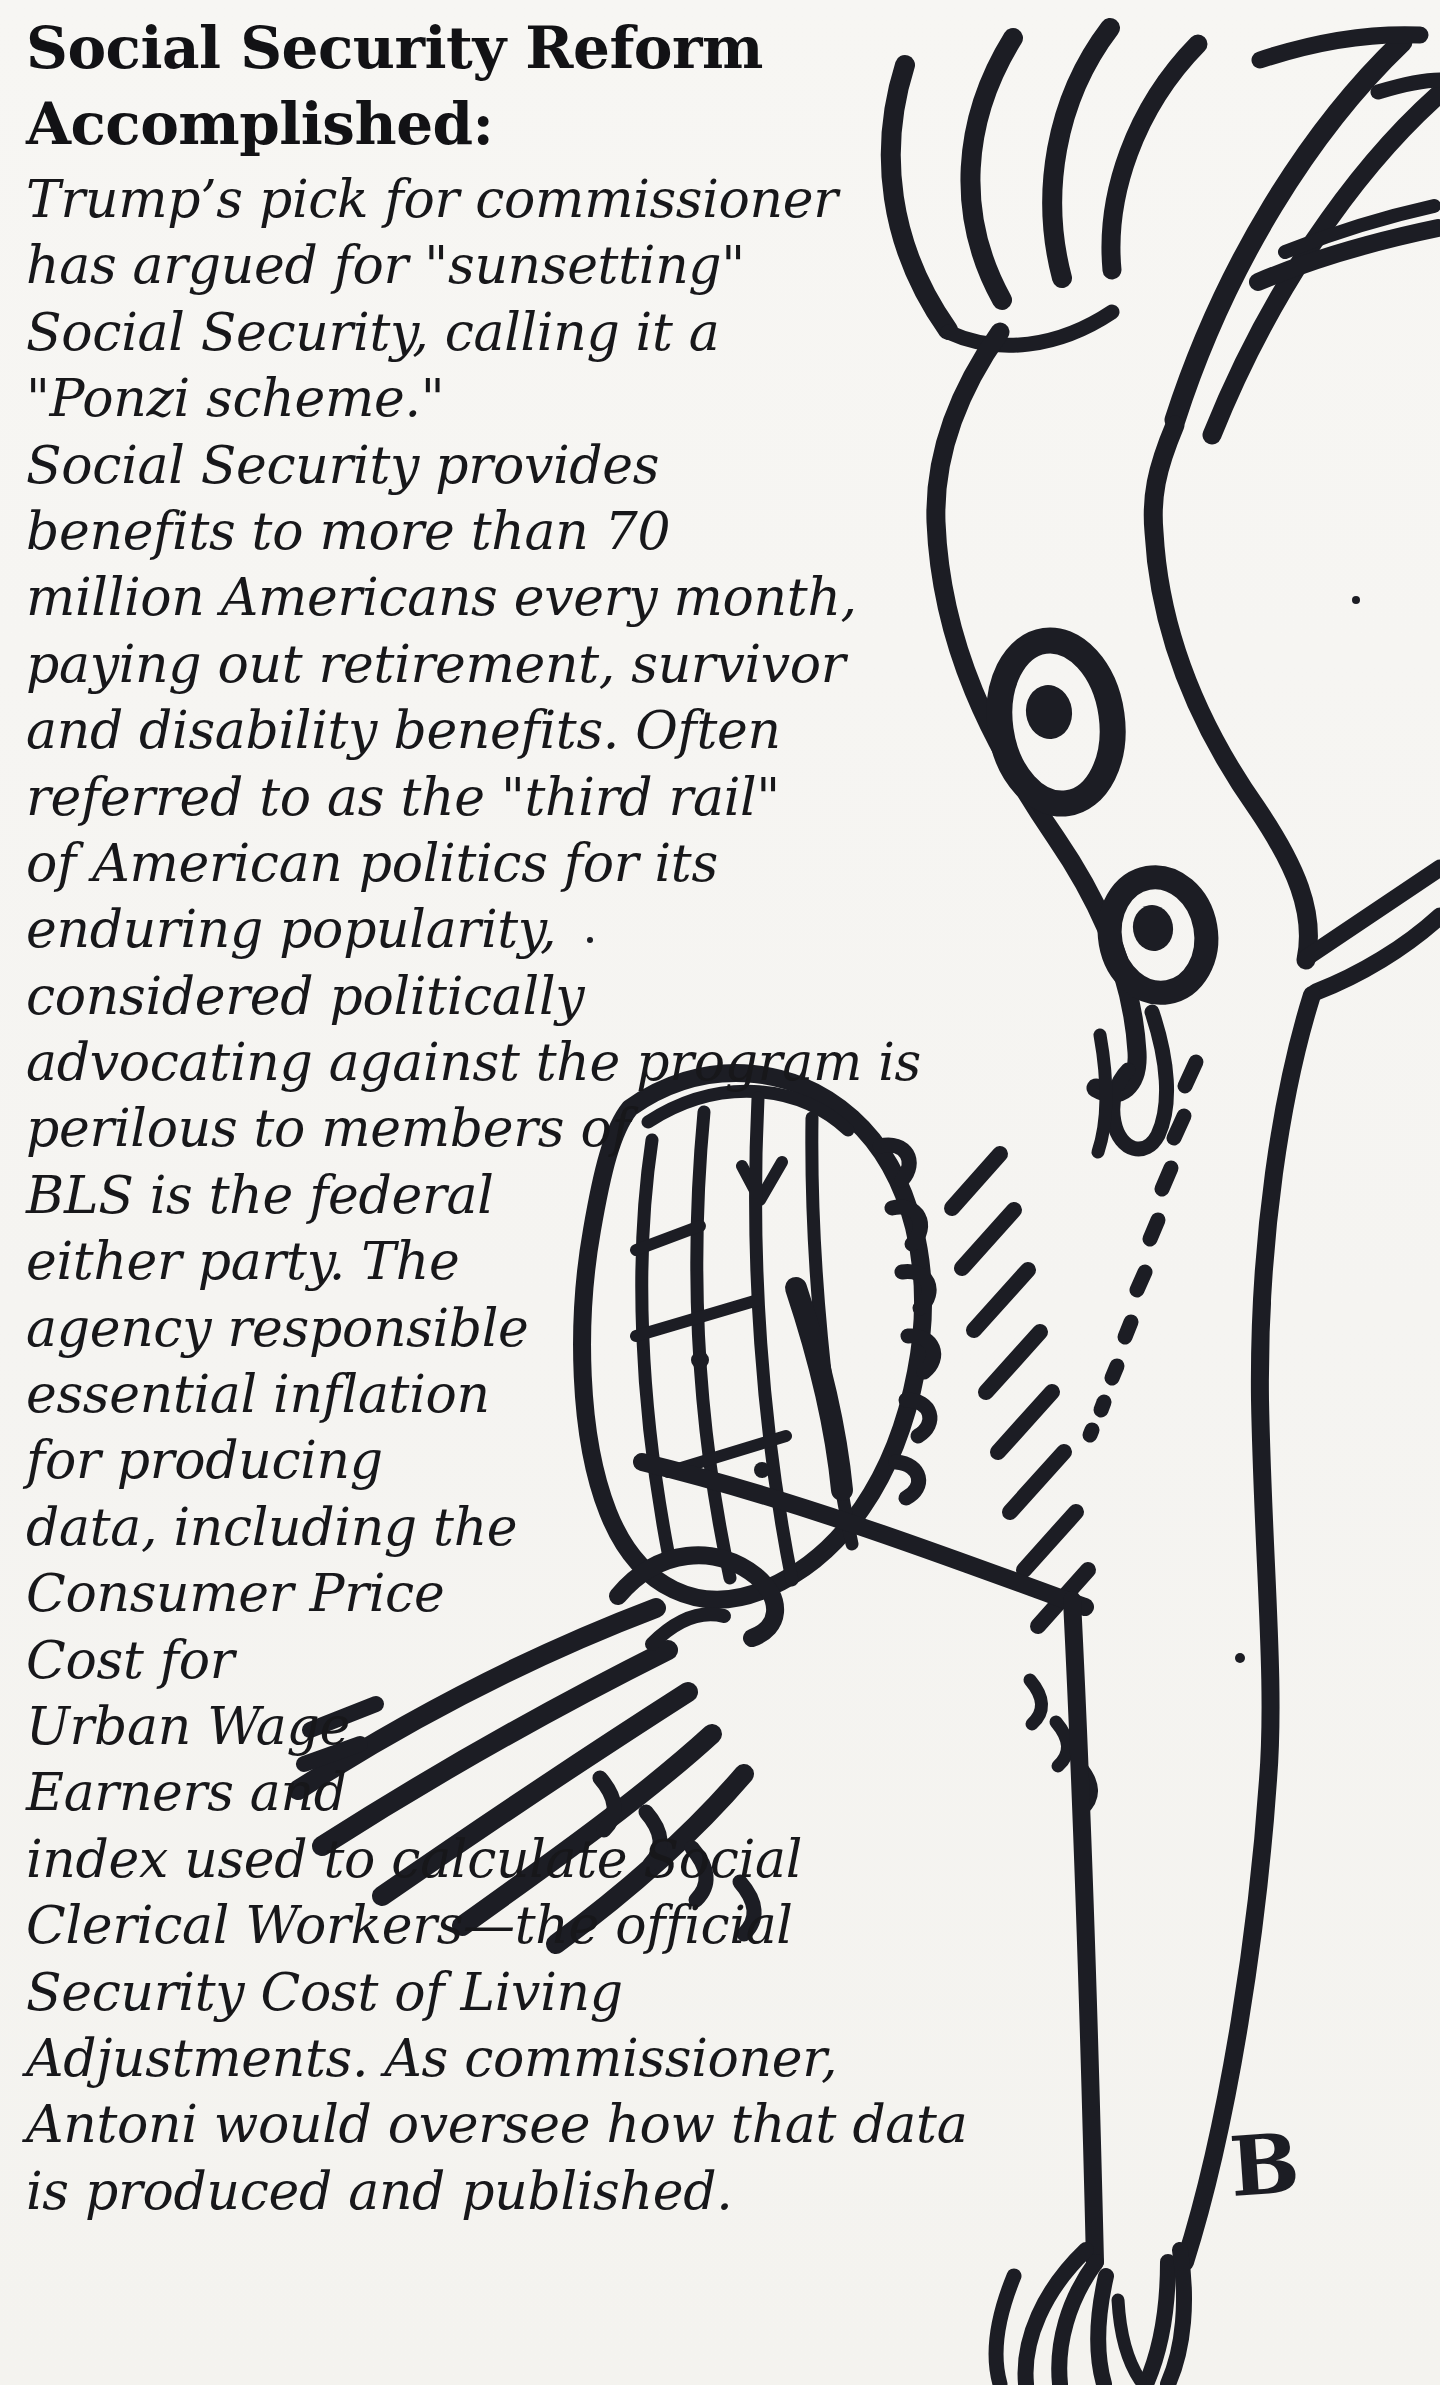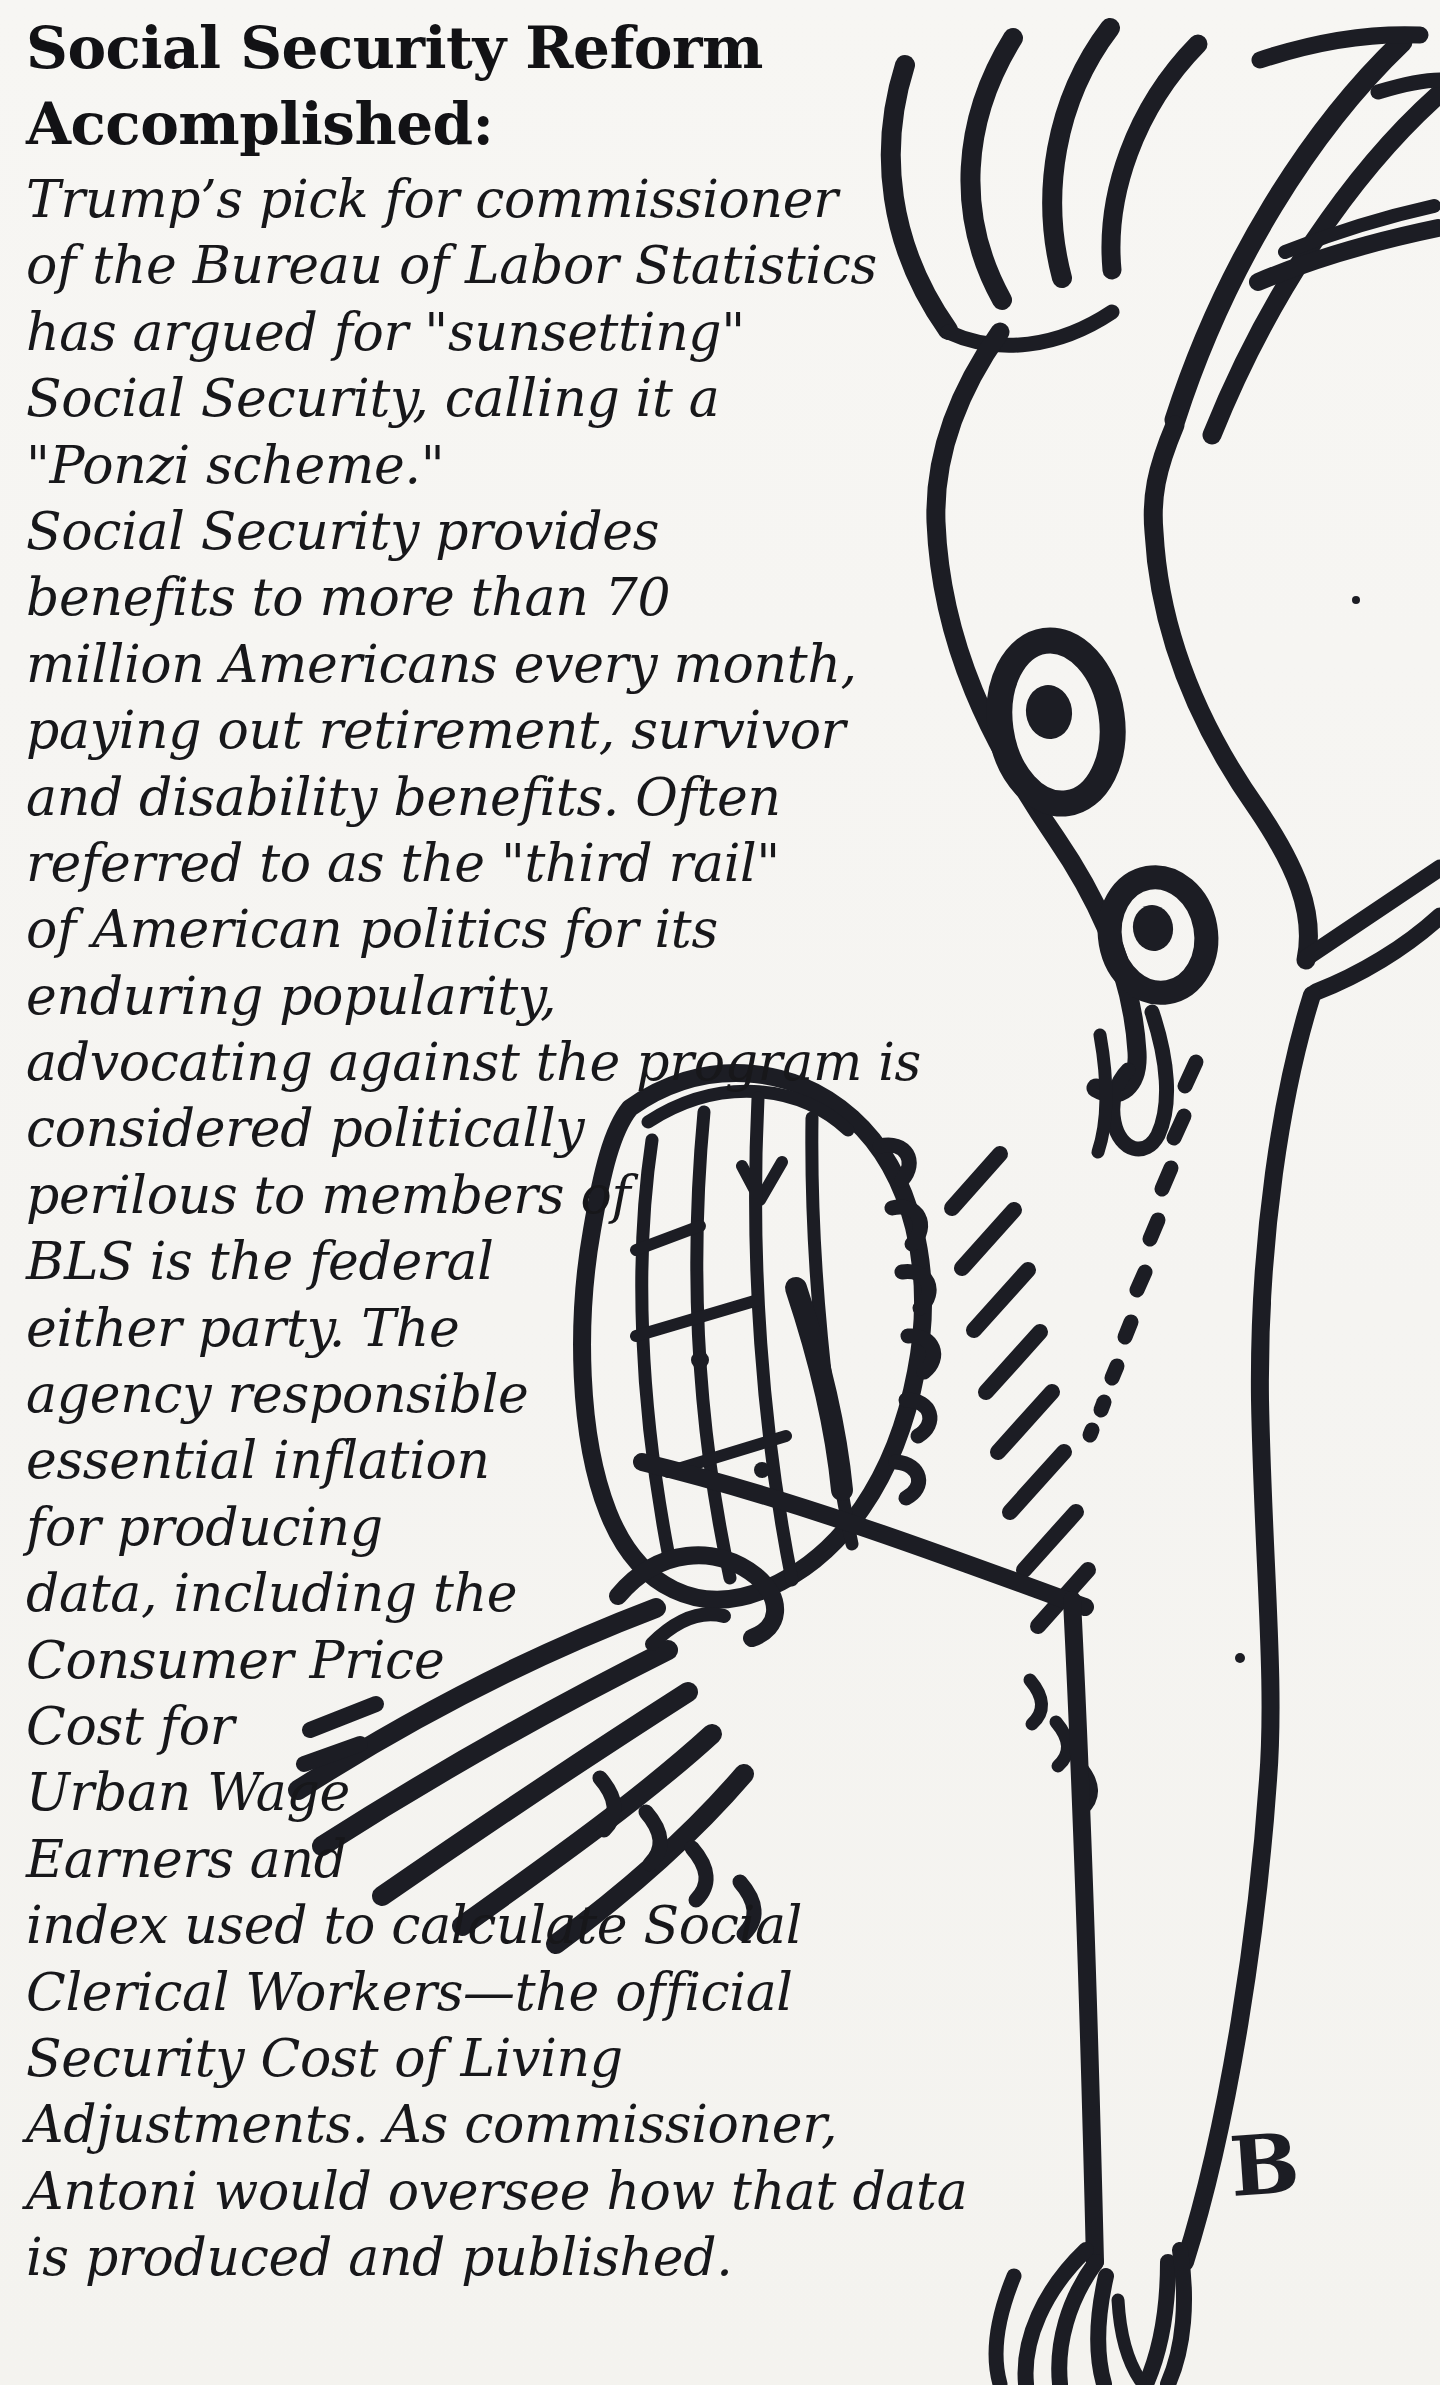--- a/index.html
+++ b/index.html
@@ -195,34 +195,33 @@
     <text class="sig" x="1232" y="2196" transform="rotate(-4 1232 2196)">B</text>
   </svg>
 
   <div class="text-block">
     <div class="title-block">
         <div class="title-line">Social Security Reform</div>
         <div class="title-line">Accomplished:</div>
       </div>
     <div class="body-block">
         <div class="body-line">Trump’s pick for commissioner</div>
-        <div class="body-line">of the Bureau of Labor Statistics</div>
         <div class="body-line">has argued for "sunsetting"</div>
         <div class="body-line">Social Security, calling it a</div>
         <div class="body-line">"Ponzi scheme."</div>
         <div class="body-line">Social Security provides</div>
         <div class="body-line">benefits to more than 70</div>
         <div class="body-line">million Americans every month,</div>
         <div class="body-line">paying out retirement, survivor</div>
         <div class="body-line">and disability benefits. Often</div>
         <div class="body-line">referred to as the "third rail"</div>
         <div class="body-line">of American politics for its</div>
         <div class="body-line">enduring popularity,</div>
+        <div class="body-line">considered politically</div>
         <div class="body-line">advocating against the program is</div>
-        <div class="body-line">considered politically</div>
         <div class="body-line">perilous to members of</div>
         <div class="body-line">BLS is the federal</div>
         <div class="body-line">either party. The</div>
         <div class="body-line">agency responsible</div>
         <div class="body-line">essential inflation</div>
         <div class="body-line">for producing</div>
         <div class="body-line">data, including the</div>
         <div class="body-line">Consumer Price</div>
         <div class="body-line">Cost for</div>
         <div class="body-line">Urban Wage</div>

